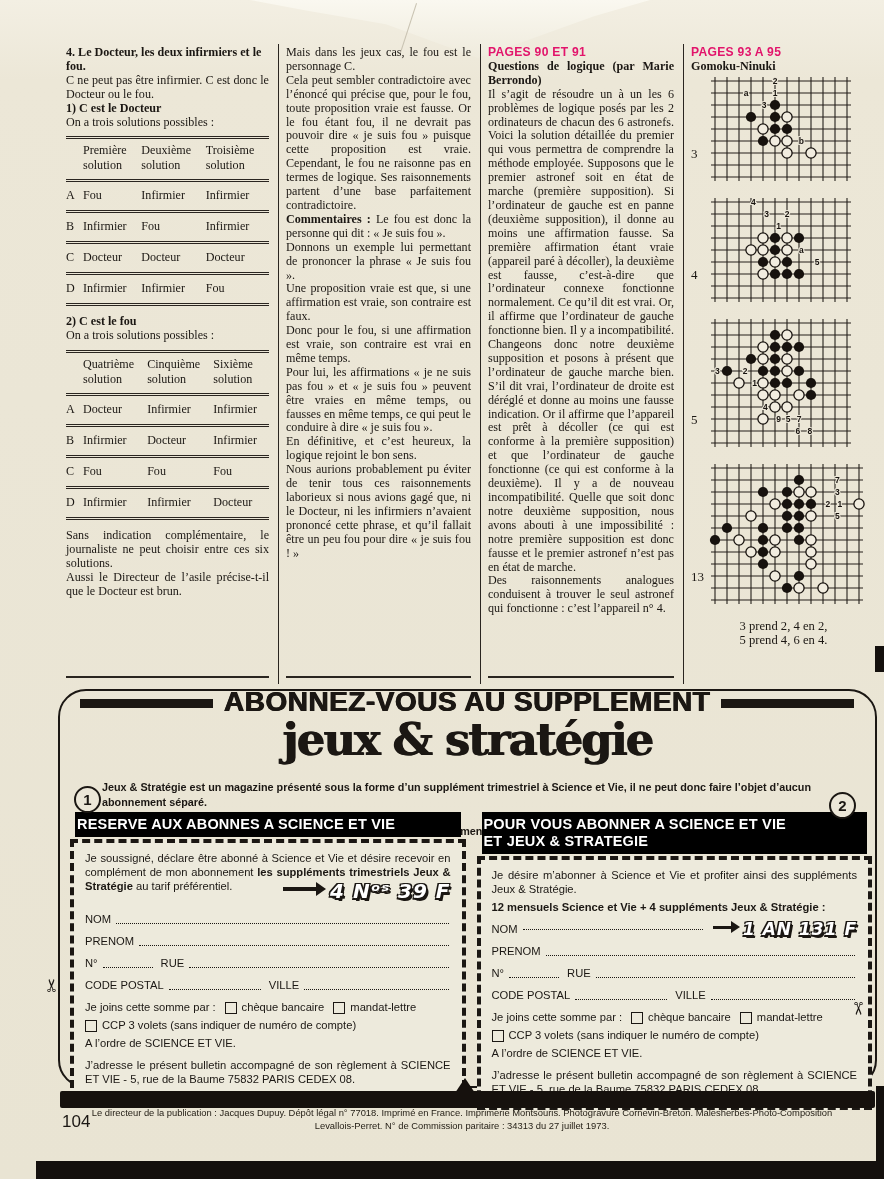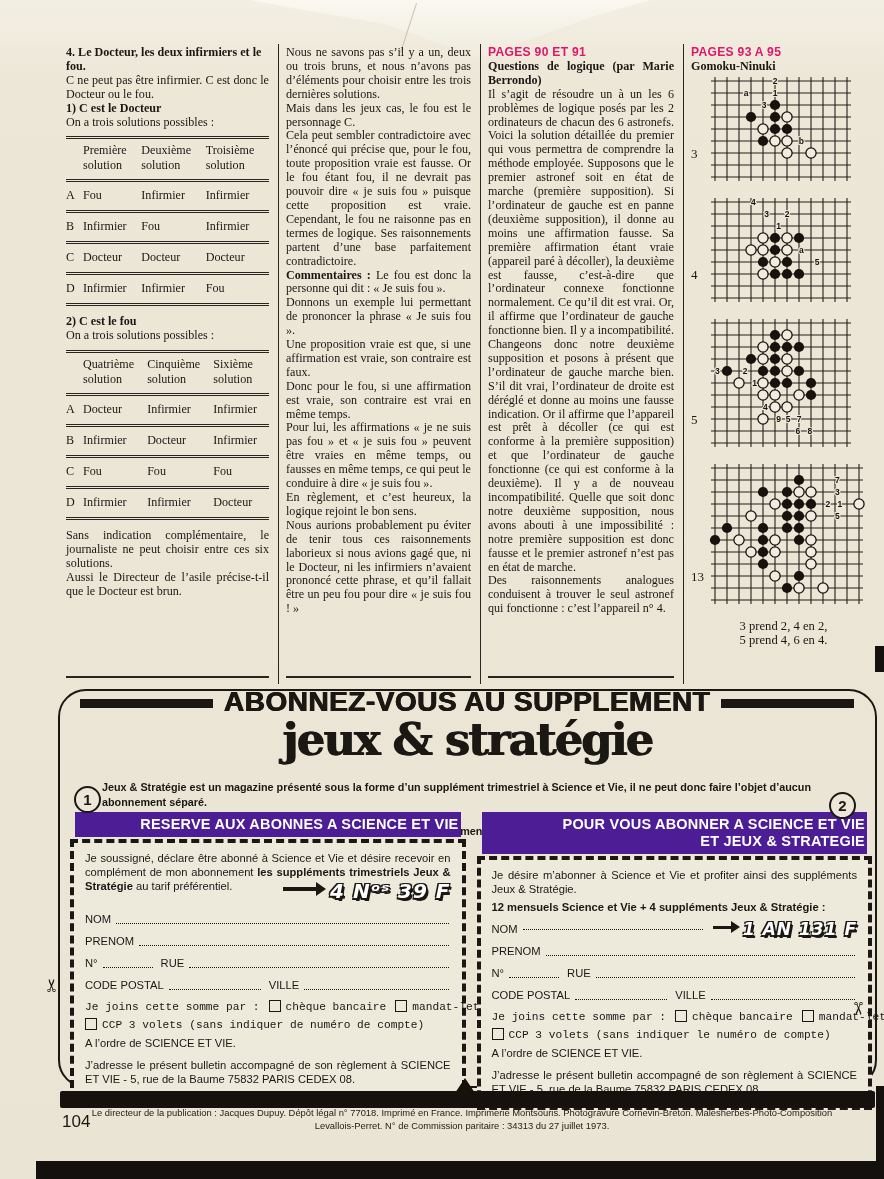--- a/index.html
+++ b/index.html
@@ -50,41 +50,41 @@
     text-shadow:1px 0 0 #1b1713;}
   .ad-head{position:absolute;top:98px;left:46px;right:8px;font-size:10.8px;font-weight:bold;line-height:14.5px;}
   .bullet{display:flex;align-items:center;}
   .bdot{width:7px;height:7px;border-radius:50%;background:#1b1713;flex:0 0 7px;margin-right:7px;}
   .badge{position:absolute;width:23px;height:23px;border:2px solid #1b1713;border-radius:50%;
     display:flex;align-items:center;justify-content:center;font-weight:bold;font-size:15px;background:#ece7d8;z-index:3;}
   .badge1{left:18px;top:104px;}
   .badge2{right:22px;top:110px;}
   .coupons{position:absolute;top:130px;left:14px;right:6px;display:flex;gap:11px;}
   .coupon{flex:1;min-width:0;}
-  .banner{background:#4c1d95;color:#fff;font-weight:bold;text-align:right;font-size:14.5px;
+  .banner{background:#000000;color:#fff;font-weight:bold;text-align:left;font-size:14.5px;
     line-height:17px;padding:4px 2px;margin:0 5px;letter-spacing:.2px;}
   .cbox{border:4px dashed #1b1713;background:#edead c;background:#edeadc;margin-top:2px;padding:8px 11px 10px;
     font-size:11.2px;line-height:14px;}
   .cbox .bold{font-weight:bold;}
   .price-row{display:flex;align-items:center;margin:-15px 0 2px;padding-left:198px;height:26px;}
   .big-arrow{flex:1;height:3.5px;background:#1b1713;position:relative;margin:0 12px 4px 0;}
   .big-arrow:after{content:'';position:absolute;right:-8px;top:-5px;
     border-left:10px solid #1b1713;border-top:7px solid transparent;border-bottom:7px solid transparent;}
   .mini-arrow{width:20px;height:3.5px;background:#1b1713;position:relative;margin:0 10px 3px 8px;flex:0 0 20px;}
   .mini-arrow:after{content:'';position:absolute;right:-7px;top:-4.5px;
     border-left:9px solid #1b1713;border-top:6px solid transparent;border-bottom:6px solid transparent;}
   .bubble{font-family:"DejaVu Sans",sans-serif;font-weight:bold;font-style:italic;font-size:20px;
     color:#fff;letter-spacing:1px;white-space:nowrap;
     text-shadow:-1.5px -1.5px 0 #1b1713,1.5px -1.5px 0 #1b1713,-1.5px 1.5px 0 #1b1713,1.5px 1.5px 0 #1b1713,2.5px 2.5px 0 #1b1713;}
   .bubble.small{font-size:17px;}
   .frow{display:flex;align-items:flex-end;margin-top:8px;}
   .dots{flex:1;border-bottom:1.6px dotted #1b1713;margin:0 2px 2px 5px;height:2px;}
   .dots.short{flex:0 0 50px;}
   .dots.med{flex:0 0 92px;}
-  .payrow{margin-top:8px;display:flex;align-items:flex-start;flex-wrap:nowrap;white-space:nowrap;font-family:Liberation Mono, monospace;}
+  .payrow{margin-top:8px;display:flex;align-items:flex-end;flex-wrap:nowrap;white-space:nowrap;}
   .cb{display:inline-block;width:10px;height:10px;border:1.8px solid #1b1713;margin:0 5px 0 9px;flex:0 0 10px;}
   .cb.first{margin-left:0;}
   .orderline{margin-top:4px;}
   .addr{margin-top:8px;text-align:justify;}
   .ad-bottom{position:absolute;left:4px;right:3px;bottom:0;height:17px;background:#16110d;border-radius:2px;}
   .up-arrow{position:absolute;bottom:15px;left:399px;width:0;height:0;
     border-left:10px solid transparent;border-right:10px solid transparent;border-bottom:15px solid #16110d;}
   .scissor{position:absolute;font-family:"DejaVu Sans",sans-serif;font-size:18px;color:#1b1713;}
   .sciss-left{left:44px;top:975px;transform:rotate(-90deg);}
   .sciss-right{left:851px;top:998px;transform:rotate(90deg);}
@@ -183,29 +183,28 @@
             <td>Docteur</td>
           </tr>
         </tbody>
       </table>
     <p>Sans indication complémentaire, le journaliste ne peut choisir entre ces six solutions.</p>
     <p>Aussi le Directeur de l’asile précise-t-il que le Docteur est brun.</p>
     <div class="endrule"></div>
   </div>
 
   <div class="acol c2">
-    <p>Nous ne savons pas s’il y a un, deux ou trois bruns, et nous n’avons pas d’éléments pour choisir entre les trois dernières solutions.</p>
     <p>Mais dans les jeux cas, le fou est le personnage C.</p>
     <p>Cela peut sembler contradictoire avec l’énoncé qui précise que, pour le fou, toute proposition vraie est fausse. Or le fou étant fou, il ne devrait pas pouvoir dire « je suis fou » puisque cette proposition est vraie. Cependant, le fou ne raisonne pas en termes de logique. Ses raisonnements partent d’une base parfaitement contradictoire.</p>
     <p><b>Commentaires :</b><span> Le fou est donc la personne qui dit : « Je suis fou ».</span></p>
     <p>Donnons un exemple lui permettant de prononcer la phrase « Je suis fou ».</p>
     <p>Une proposition vraie est que, si une affirmation est vraie, son contraire est faux.</p>
     <p>Donc pour le fou, si une affirmation est vraie, son contraire est vrai en même temps.</p>
     <p>Pour lui, les affirmations « je ne suis pas fou » et « je suis fou » peuvent être vraies en même temps, ou fausses en même temps, ce qui peut le conduire à dire « je suis fou ».</p>
-    <p>En règlement, et c’est heureux, la logique rejoint le bon sens.</p>
+    <p>En définitive, et c’est heureux, la logique rejoint le bon sens.</p>
     <p>Nous aurions probablement pu éviter de tenir tous ces raisonnements laborieux si nous avions gagé que, ni le Docteur, ni les infirmiers n’avaient prononcé cette phrase, et qu’il fallait être un peu fou pour dire « je suis fou ! »</p>
     <div class="endrule"></div>
   </div>
 
   <div class="acol c3">
     <p class="kicker" style="color:#e2146b;">PAGES 90 ET 91</p>
     <p class="ah">Questions de logique (par Marie Berrondo)</p>
     <p>Il s’agit de résoudre un à un les 6 problèmes de logique posés par les 2 ordinateurs de chacun des 6 astronefs. Voici la solution détaillée du premier qui vous permettra de comprendre la méthode employée. Supposons que le premier astronef soit en état de marche (première supposition). Si l’ordinateur de gauche est en panne (deuxième supposition), il donne au moins une affirmation fausse. Sa première affirmation étant vraie (appareil paré à décoller), la deuxième est fausse, c’est-à-dire que l’ordinateur connexe fonctionne normalement. Ce qu’il dit est vrai. Or, il affirme que l’ordinateur de gauche fonctionne bien. Il y a incompatibilité. Changeons donc notre deuxième supposition et posons à présent que l’ordinateur de gauche marche bien. S’il dit vrai, l’ordinateur de droite est déréglé et donne au moins une fausse indication. Or il affirme que l’appareil est prêt à décoller (ce qui est conforme à la première supposition) et que l’ordinateur de gauche fonctionne (ce qui est conforme à la deuxième). Il y a de nouveau incompatibilité. Quelle que soit donc notre deuxième supposition, nous avons abouti à une impossibilité : notre première supposition est donc fausse et le premier astronef n’est pas en état de marche.</p>
     <p>Des raisonnements analogues conduisent à trouver le seul astronef qui fonctionne : c’est l’appareil n° 4.</p>
     <div class="endrule"></div>

